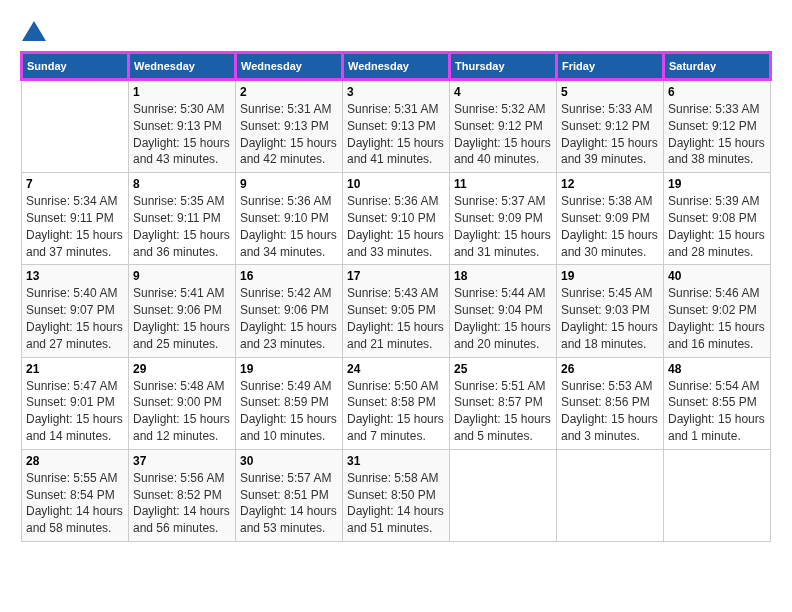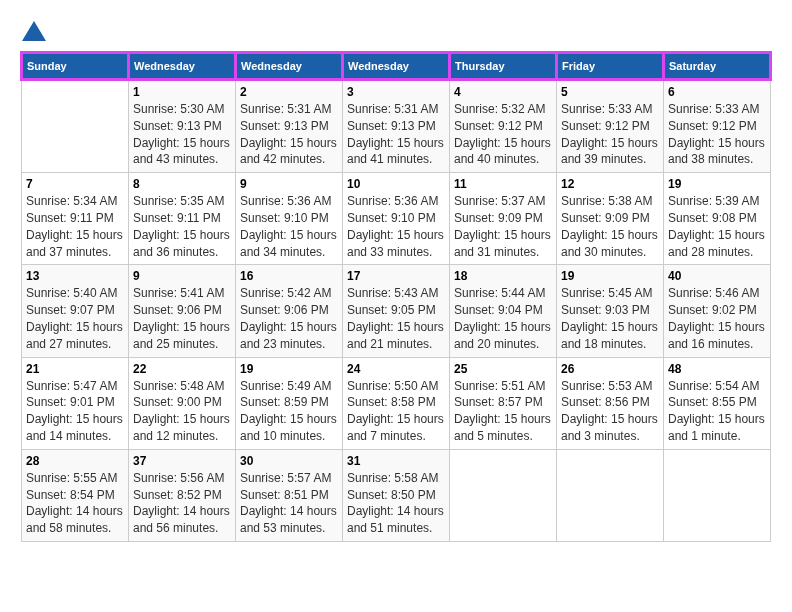--- a/index.html
+++ b/index.html
@@ -204,21 +204,21 @@
           <span class="day-number">40</span>
           <div class="day-info">Sunrise: 5:46 AM<br>Sunset: 9:02 PM<br>Daylight: 15 hours<br>and 16 minutes.</div>
         </td>
       </tr>
       <tr>
         <td>
           <span class="day-number">21</span>
           <div class="day-info">Sunrise: 5:47 AM<br>Sunset: 9:01 PM<br>Daylight: 15 hours<br>and 14 minutes.</div>
         </td>
         <td>
-          <span class="day-number">22</span>
+          <span class="day-number">29</span>
           <div class="day-info">Sunrise: 5:48 AM<br>Sunset: 9:00 PM<br>Daylight: 15 hours<br>and 12 minutes.</div>
         </td>
         <td>
           <span class="day-number">19</span>
           <div class="day-info">Sunrise: 5:49 AM<br>Sunset: 8:59 PM<br>Daylight: 15 hours<br>and 10 minutes.</div>
         </td>
         <td>
           <span class="day-number">24</span>
           <div class="day-info">Sunrise: 5:50 AM<br>Sunset: 8:58 PM<br>Daylight: 15 hours<br>and 7 minutes.</div>
         </td>

